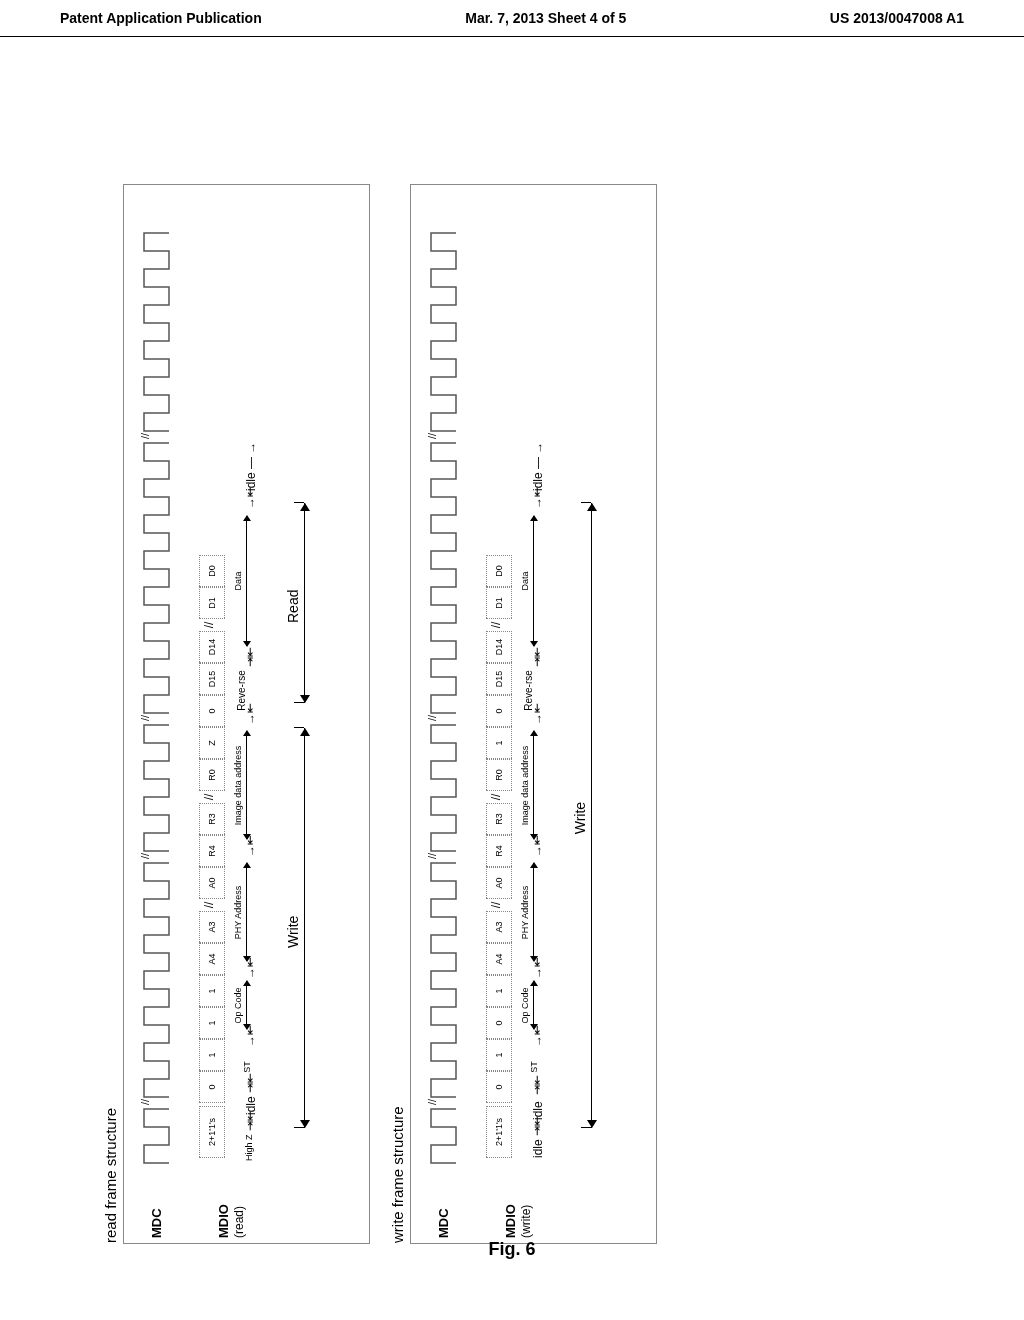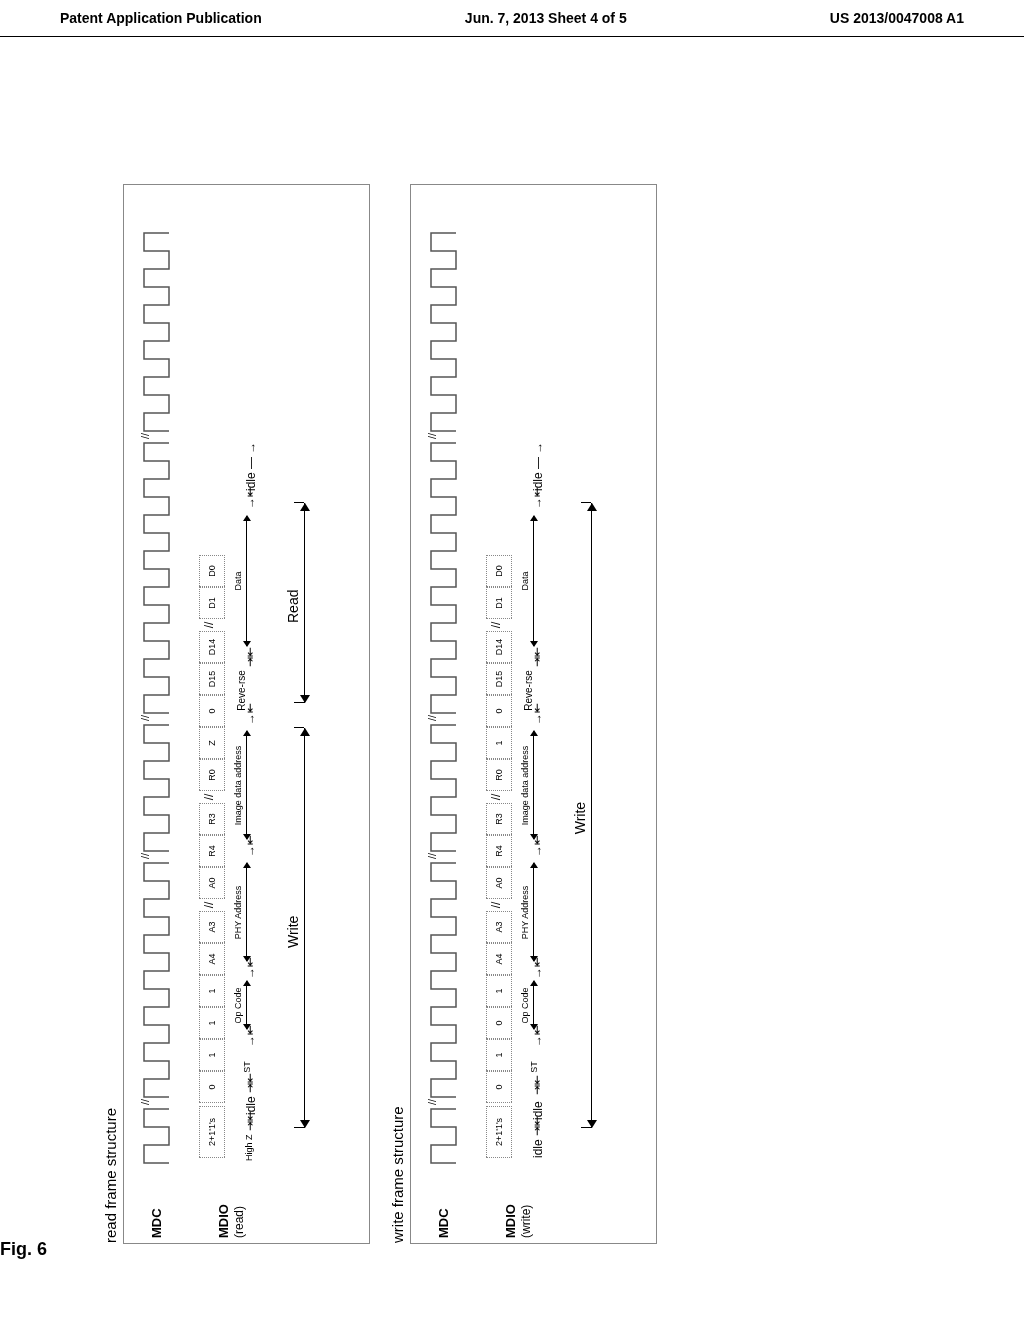--- a/index.html
+++ b/index.html
@@ -133,35 +133,36 @@
     font-size: 14px;
     top: -20px;
   }
   .tick {
     position: absolute;
     width: 1px;
     height: 10px;
     background: #000;
   }
   .fig-caption {
+    text-align: center;
     font-size: 18px;
     font-weight: bold;
     position: absolute;
     bottom: 60px;
     width: 100%;
     left: 0;
   }
   svg { overflow: visible; }
 </style>
 </head>
 <body>
 
 <div class="header">
   <span>Patent Application Publication</span>
-  <span>Jun. 7, 2013  Sheet 4 of 5</span>
+  <span>Mar. 7, 2013  Sheet 4 of 5</span>
   <span>US 2013/0047008 A1</span>
 </div>
 
 <div class="content">
   <div class="page-wrapper">
 
     <div class="diagram-box">
       <div class="diagram-title">read frame structure</div>
 
       <div class="signal-label" style="top:25px;left:5px;">MDC</div>

